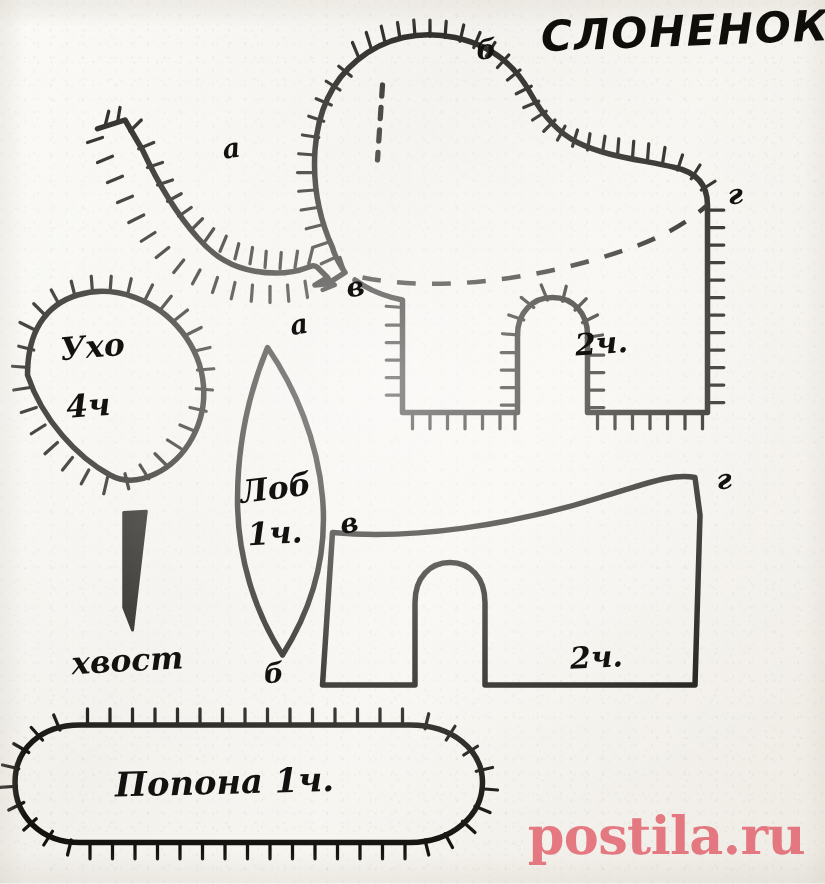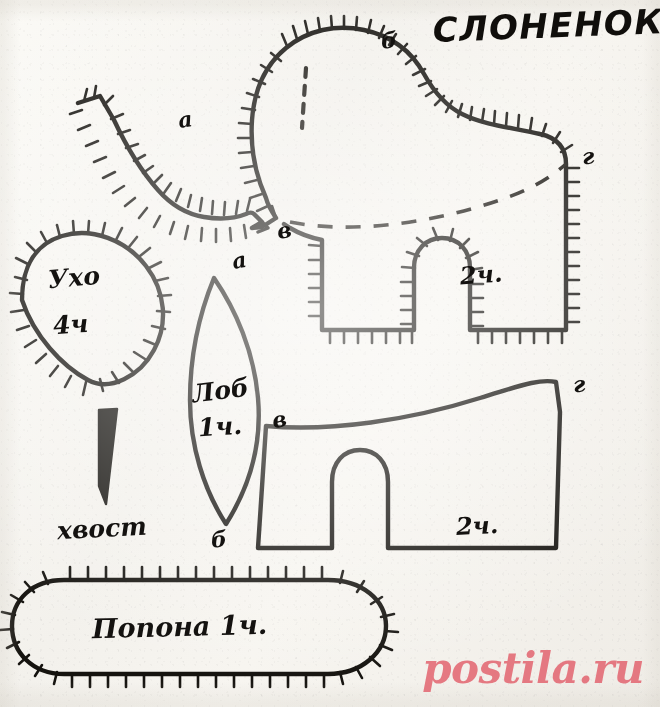--- a/index.html
+++ b/index.html
@@ -114,21 +114,20 @@
     transform: rotate(-2.2deg);
     transform-origin: left top;
     white-space: nowrap;
     user-select: none;
   }
   #watermark {
     position: absolute;
     right: 16px;
     bottom: 14px;
     font-family: "DejaVu Serif", serif;
-    font-style: italic;
     font-weight: 700;
     font-size: 42px;
     color: #e4707a;
     letter-spacing: -0.5px;
     user-select: none;
     opacity: 0.93;
   }
 </style>
 </head>
 <body>

